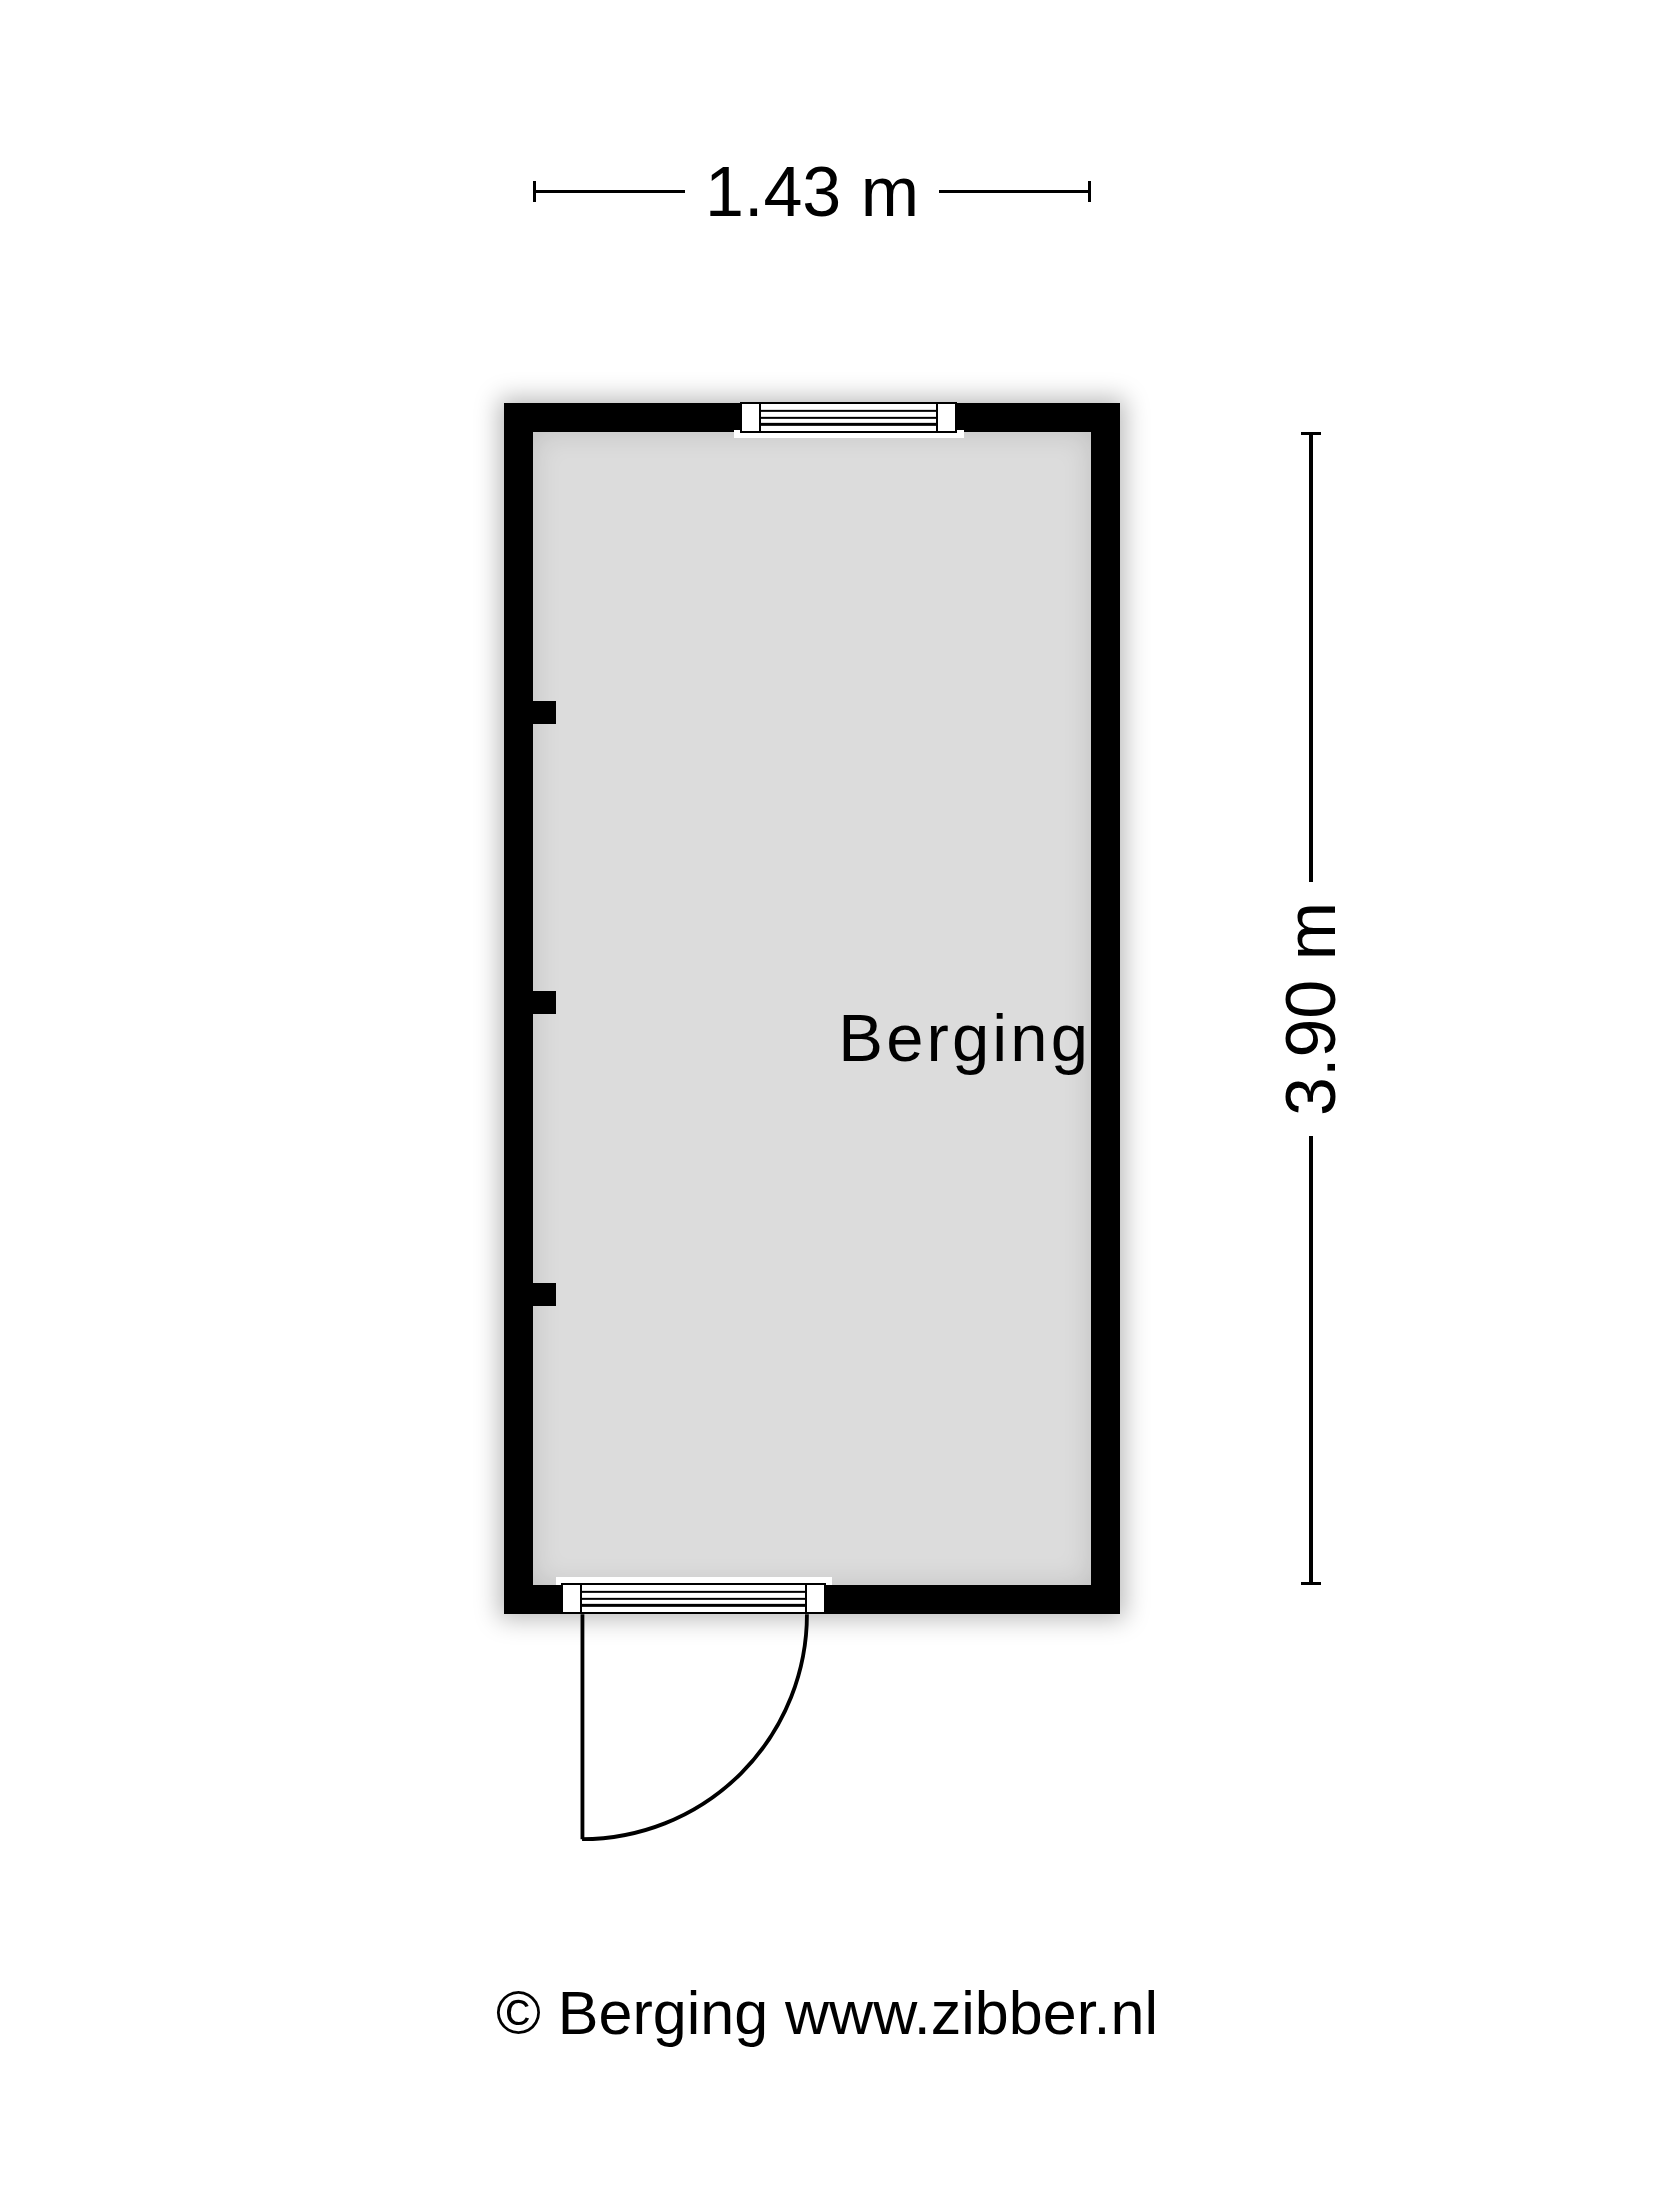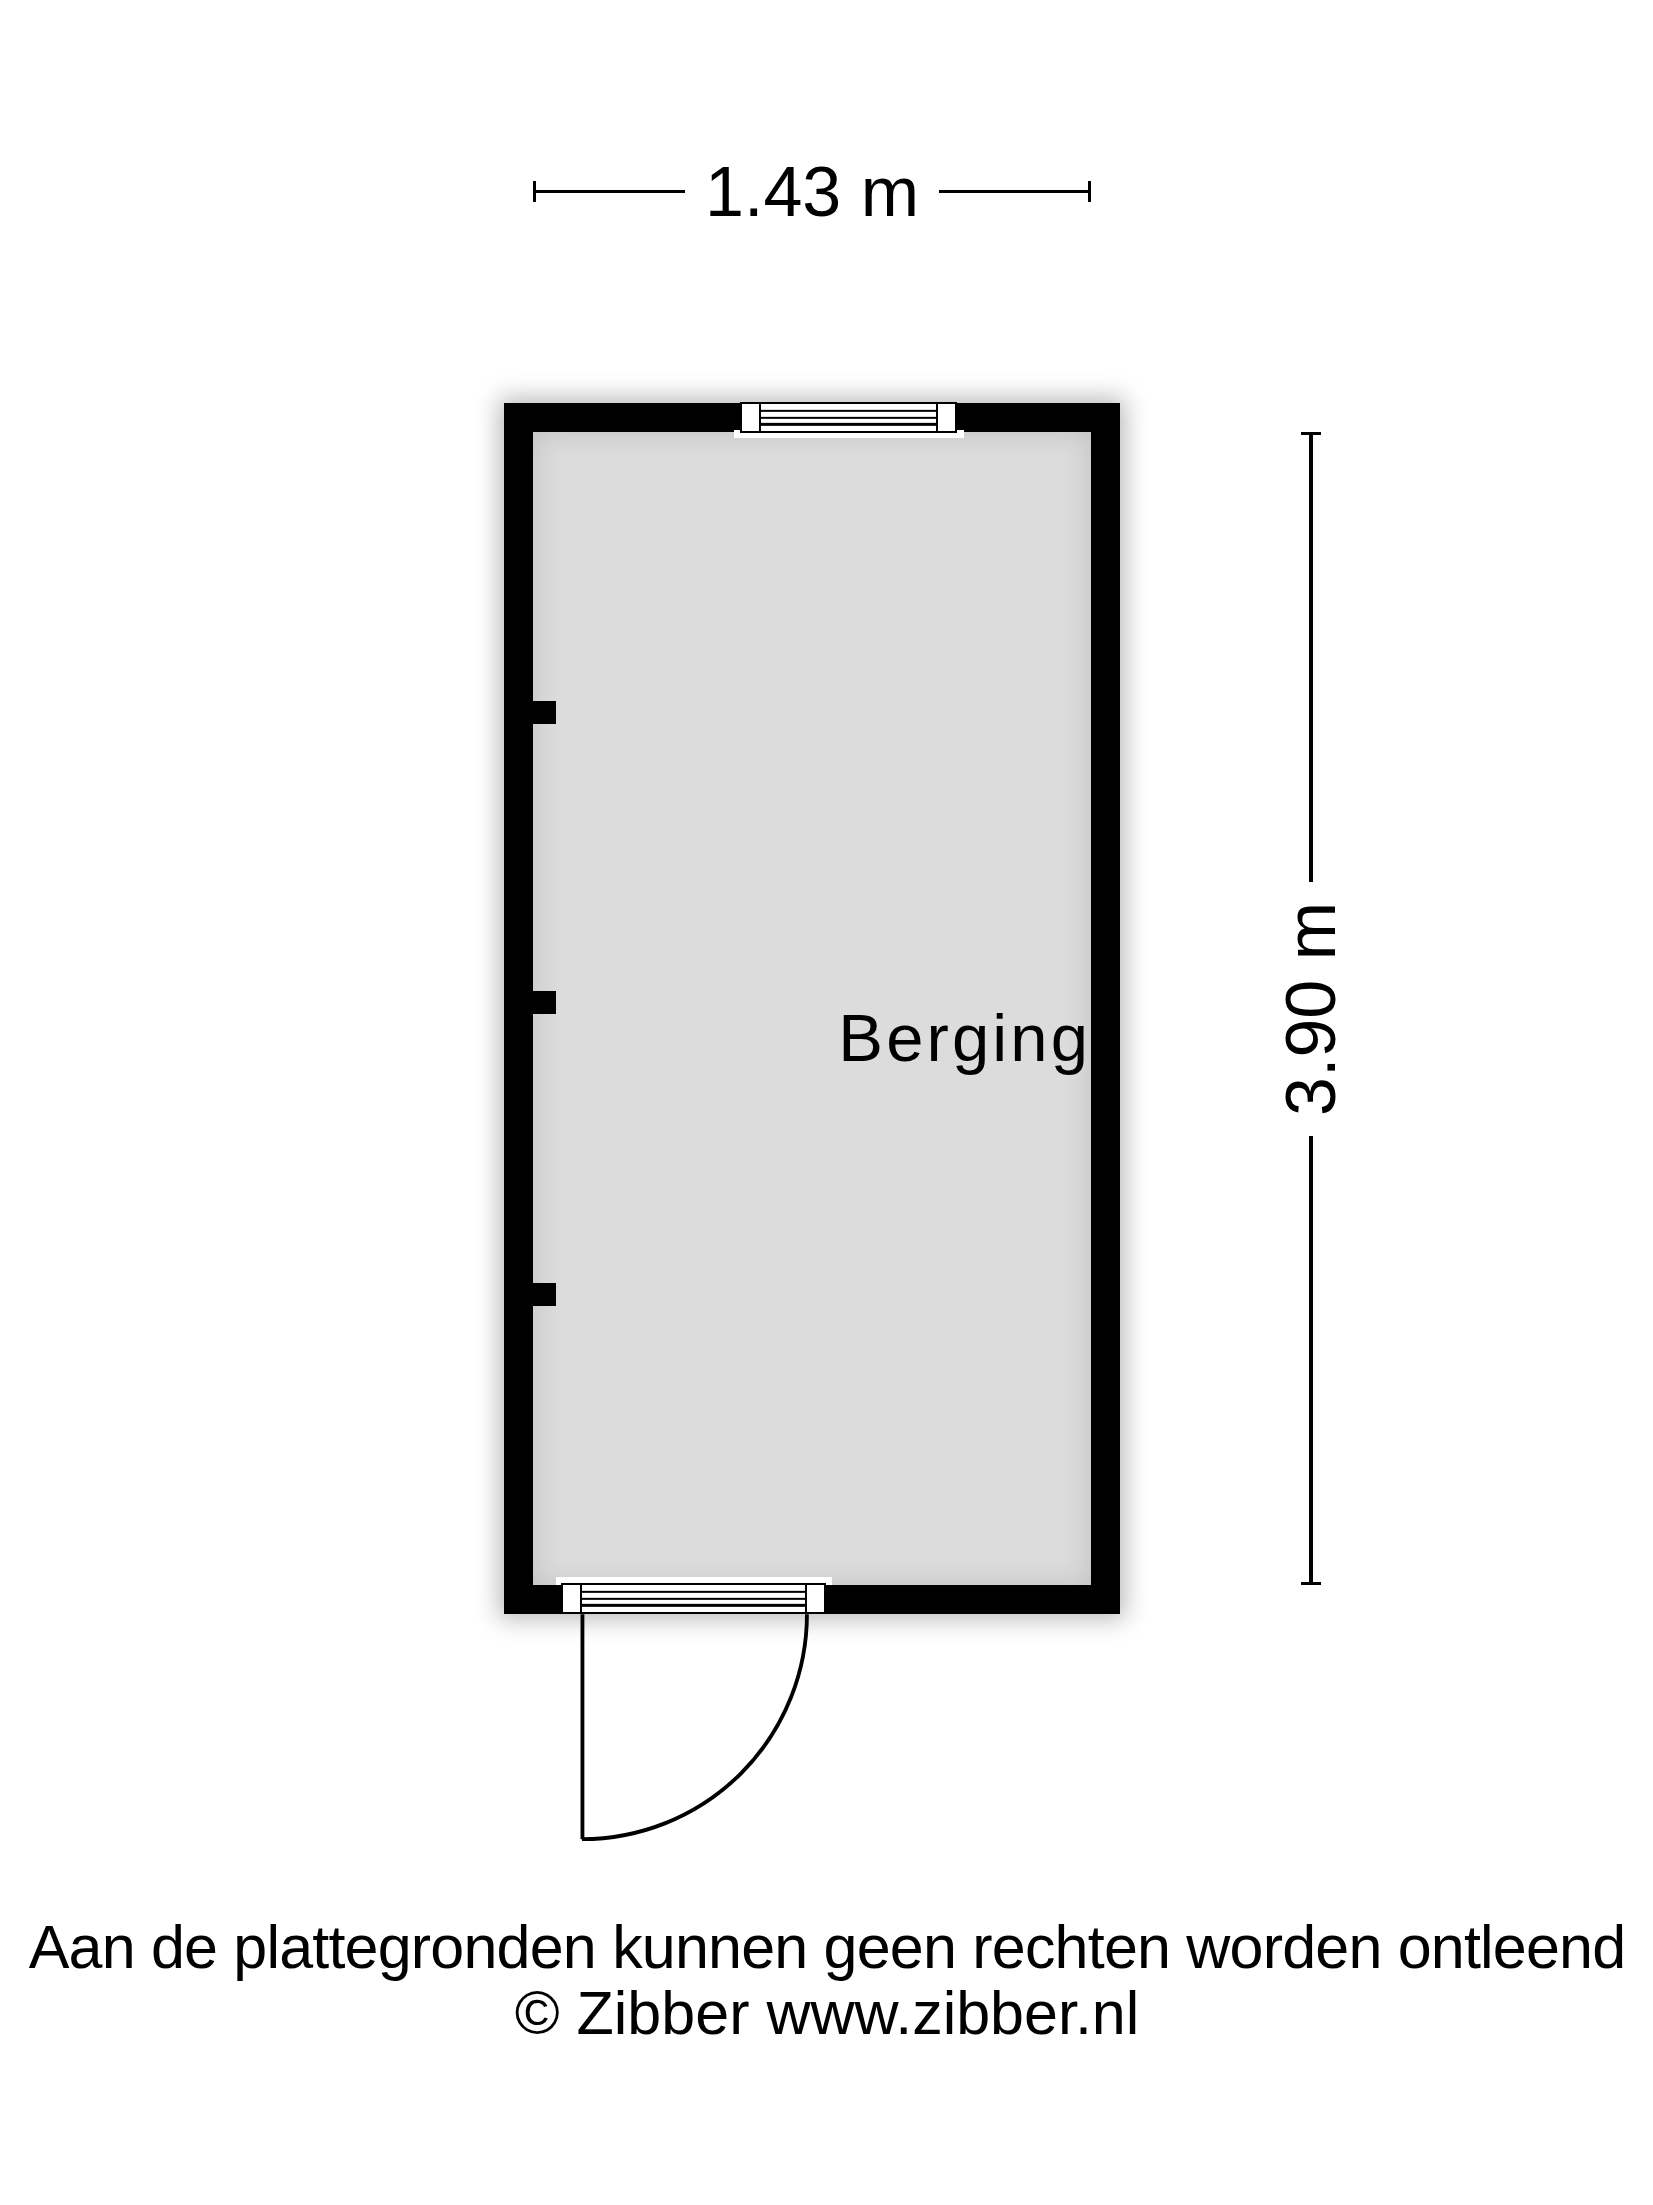--- a/index.html
+++ b/index.html
@@ -140,17 +140,16 @@
     <line x1="4.5" y1="3" x2="4.5" y2="297" stroke="#000000" stroke-width="5"></line>
     <path d="M 298 3 A 294 294 0 0 1 4 297" fill="none" stroke="#000000" stroke-width="5"></path>
   </svg>
 
   <div class="post" id="post-1"></div>
   <div class="post" id="post-2"></div>
   <div class="post" id="post-3"></div>
 
   <div class="room-label">Berging</div>
 
-  <div class="footer-line" id="footer-line-1">Aan de plattegronden kunnen geen rechten worden ontleend</div>
-  <div class="footer-line" id="footer-line-2">© Zibber www.zibber.nl</div>
+  <div class="footer-line" id="footer-line-2">© Berging www.zibber.nl</div>
 
 </div>
 
 
 </body></html>

